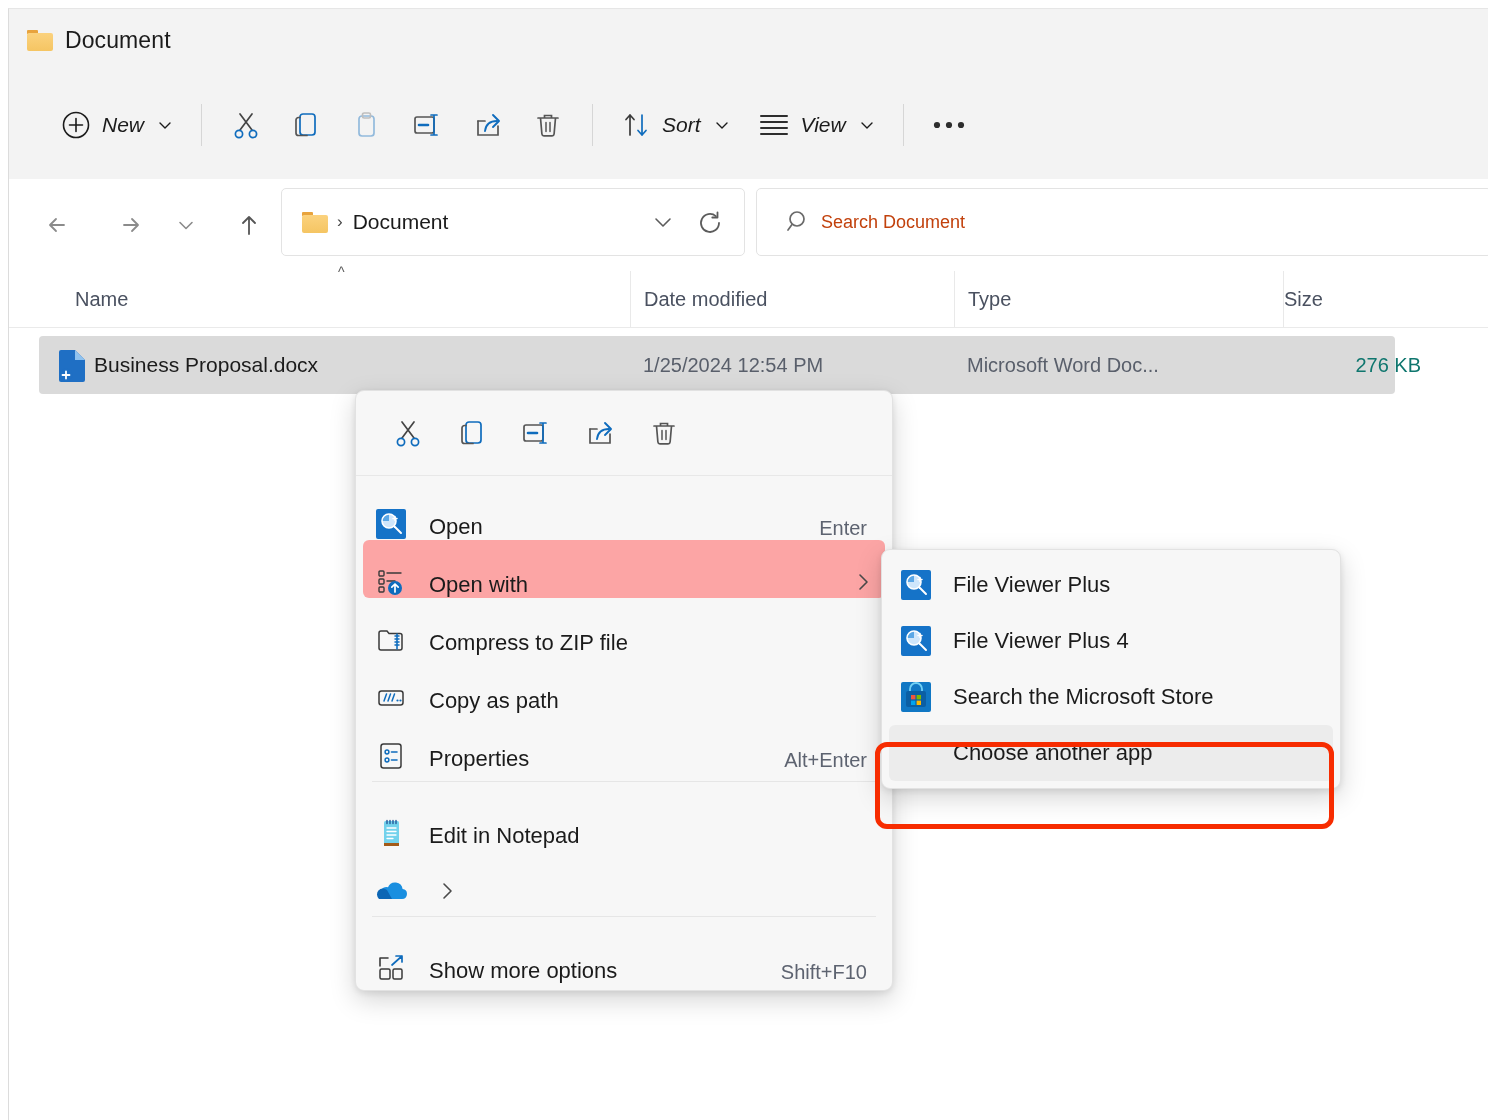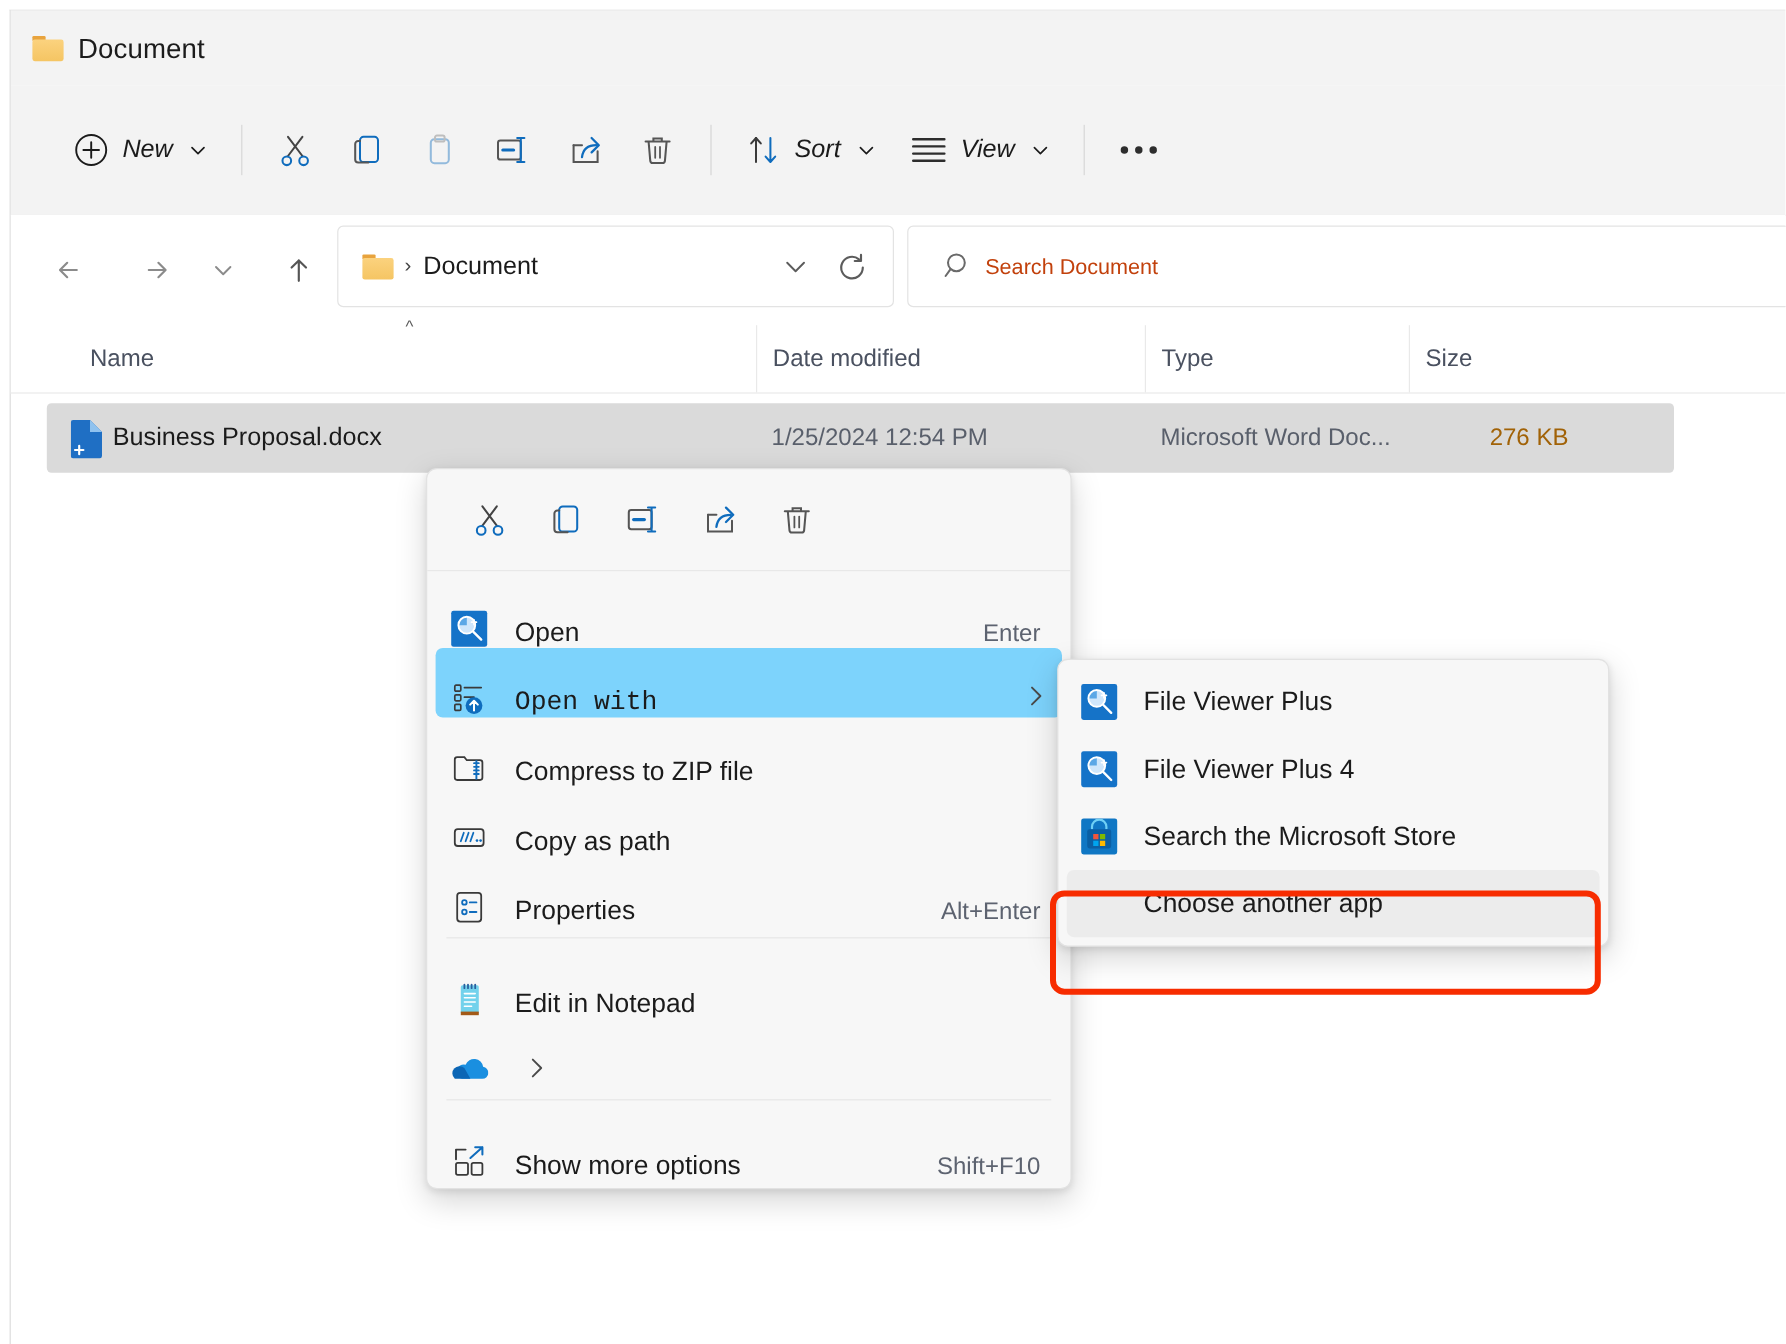--- a/index.html
+++ b/index.html
@@ -148,22 +148,22 @@
     position: absolute; left: 30px; top: 327px;
     width: 1356px; height: 58px;
     background: #dadada;
     border-radius: 4px;
     display: flex; align-items: center;
   }
   .fr-icon { position:absolute; left: 20px; top: 14px; width: 26px; height: 32px; }
   .fr-name { position:absolute; left: 55px; font-size: 21px; color:#1b1b1b; }
   .fr-date { position:absolute; left: 604px; font-size: 20px; color:#595f6b; }
   .fr-type { position:absolute; left: 928px; font-size: 20px; color:#595f6b; }
-  .fr-size { position:absolute; left: 1176px; width: 92px; text-align: right;
-             font-size: 20px; color:#a16207; }
+  .fr-size { position:absolute; left: 1290px; width: 92px; text-align: right;
+             font-size: 20px; color:#0f766e; }
 
   
   .ctxmenu {
     position: absolute; left: 346px; top: 381px;
     width: 536px;
     background: #f7f7f7;
     border: 1px solid #e2e2e2;
     border-radius: 9px;
     box-shadow: 0 9px 26px rgba(0,0,0,0.17), 0 2px 6px rgba(0,0,0,0.09);
     padding: 0;
@@ -181,21 +181,21 @@
     display: flex; align-items: center; justify-content: center;
     cursor: default;
   }
   .ctx-section { padding: 6px 7px; }
   .ctx-item {
     height: 58px; border-radius: 6px;
     display: flex; align-items: flex-end;
     padding: 0 14px 0 12px;
     cursor: default; position: relative;
   }
-  .ctx-item.highlight { background: #7dd3fc; font-family: Liberation Mono, monospace; }
+  .ctx-item.highlight { background: #fca5a5; }
   .ctx-ico {
     width: 32px; height: 32px; margin-right: 22px;
     display: flex; align-items: center; justify-content: center; flex: none;
   }
   .ctx-label { font-size: 22px; color: #1b1b1b; flex: 1; }
   .ctx-accel { font-size: 20px; color: #5d6370; margin-right: 4px; }
   .ctx-arrow { font-size: 20px; color: #4a4a4a; margin-left: 10px; }
   .ctx-divider { height:1px; background:#e6e6e6; margin: 3px 16px; }
 
   
@@ -428,21 +428,21 @@
   <div class="colheaders">
     <div class="colh first" style="left:0; width:621px; padding-left:66px">
       <span>Name</span>
     </div>
     <div class="colh" style="left:621px; width:324px; padding-left:13px">
       <span>Date modified</span>
     </div>
     <div class="colh" style="left:945px; width:272px; padding-left:13px">
       <span>Type</span>
     </div>
-    <div class="colh" style="left:1165px; width:175px; padding-left:13px">
+    <div class="colh" style="left:1274px; width:175px; ">
       <span>Size</span>
     </div>
   </div>
   <div class="sort-caret">^</div>
 
   <div class="filerow">
     <span class="fr-icon">
       <svg width="26" height="32" viewBox="0 0 26 32">
         <path d="M0 2a2 2 0 012-2h14l10 10v20a2 2 0 01-2 2H2a2 2 0 01-2-2z" fill="#1f6fc4"></path>
         <path d="M16 0l10 10H16z" fill="#8fc2ef"></path>

